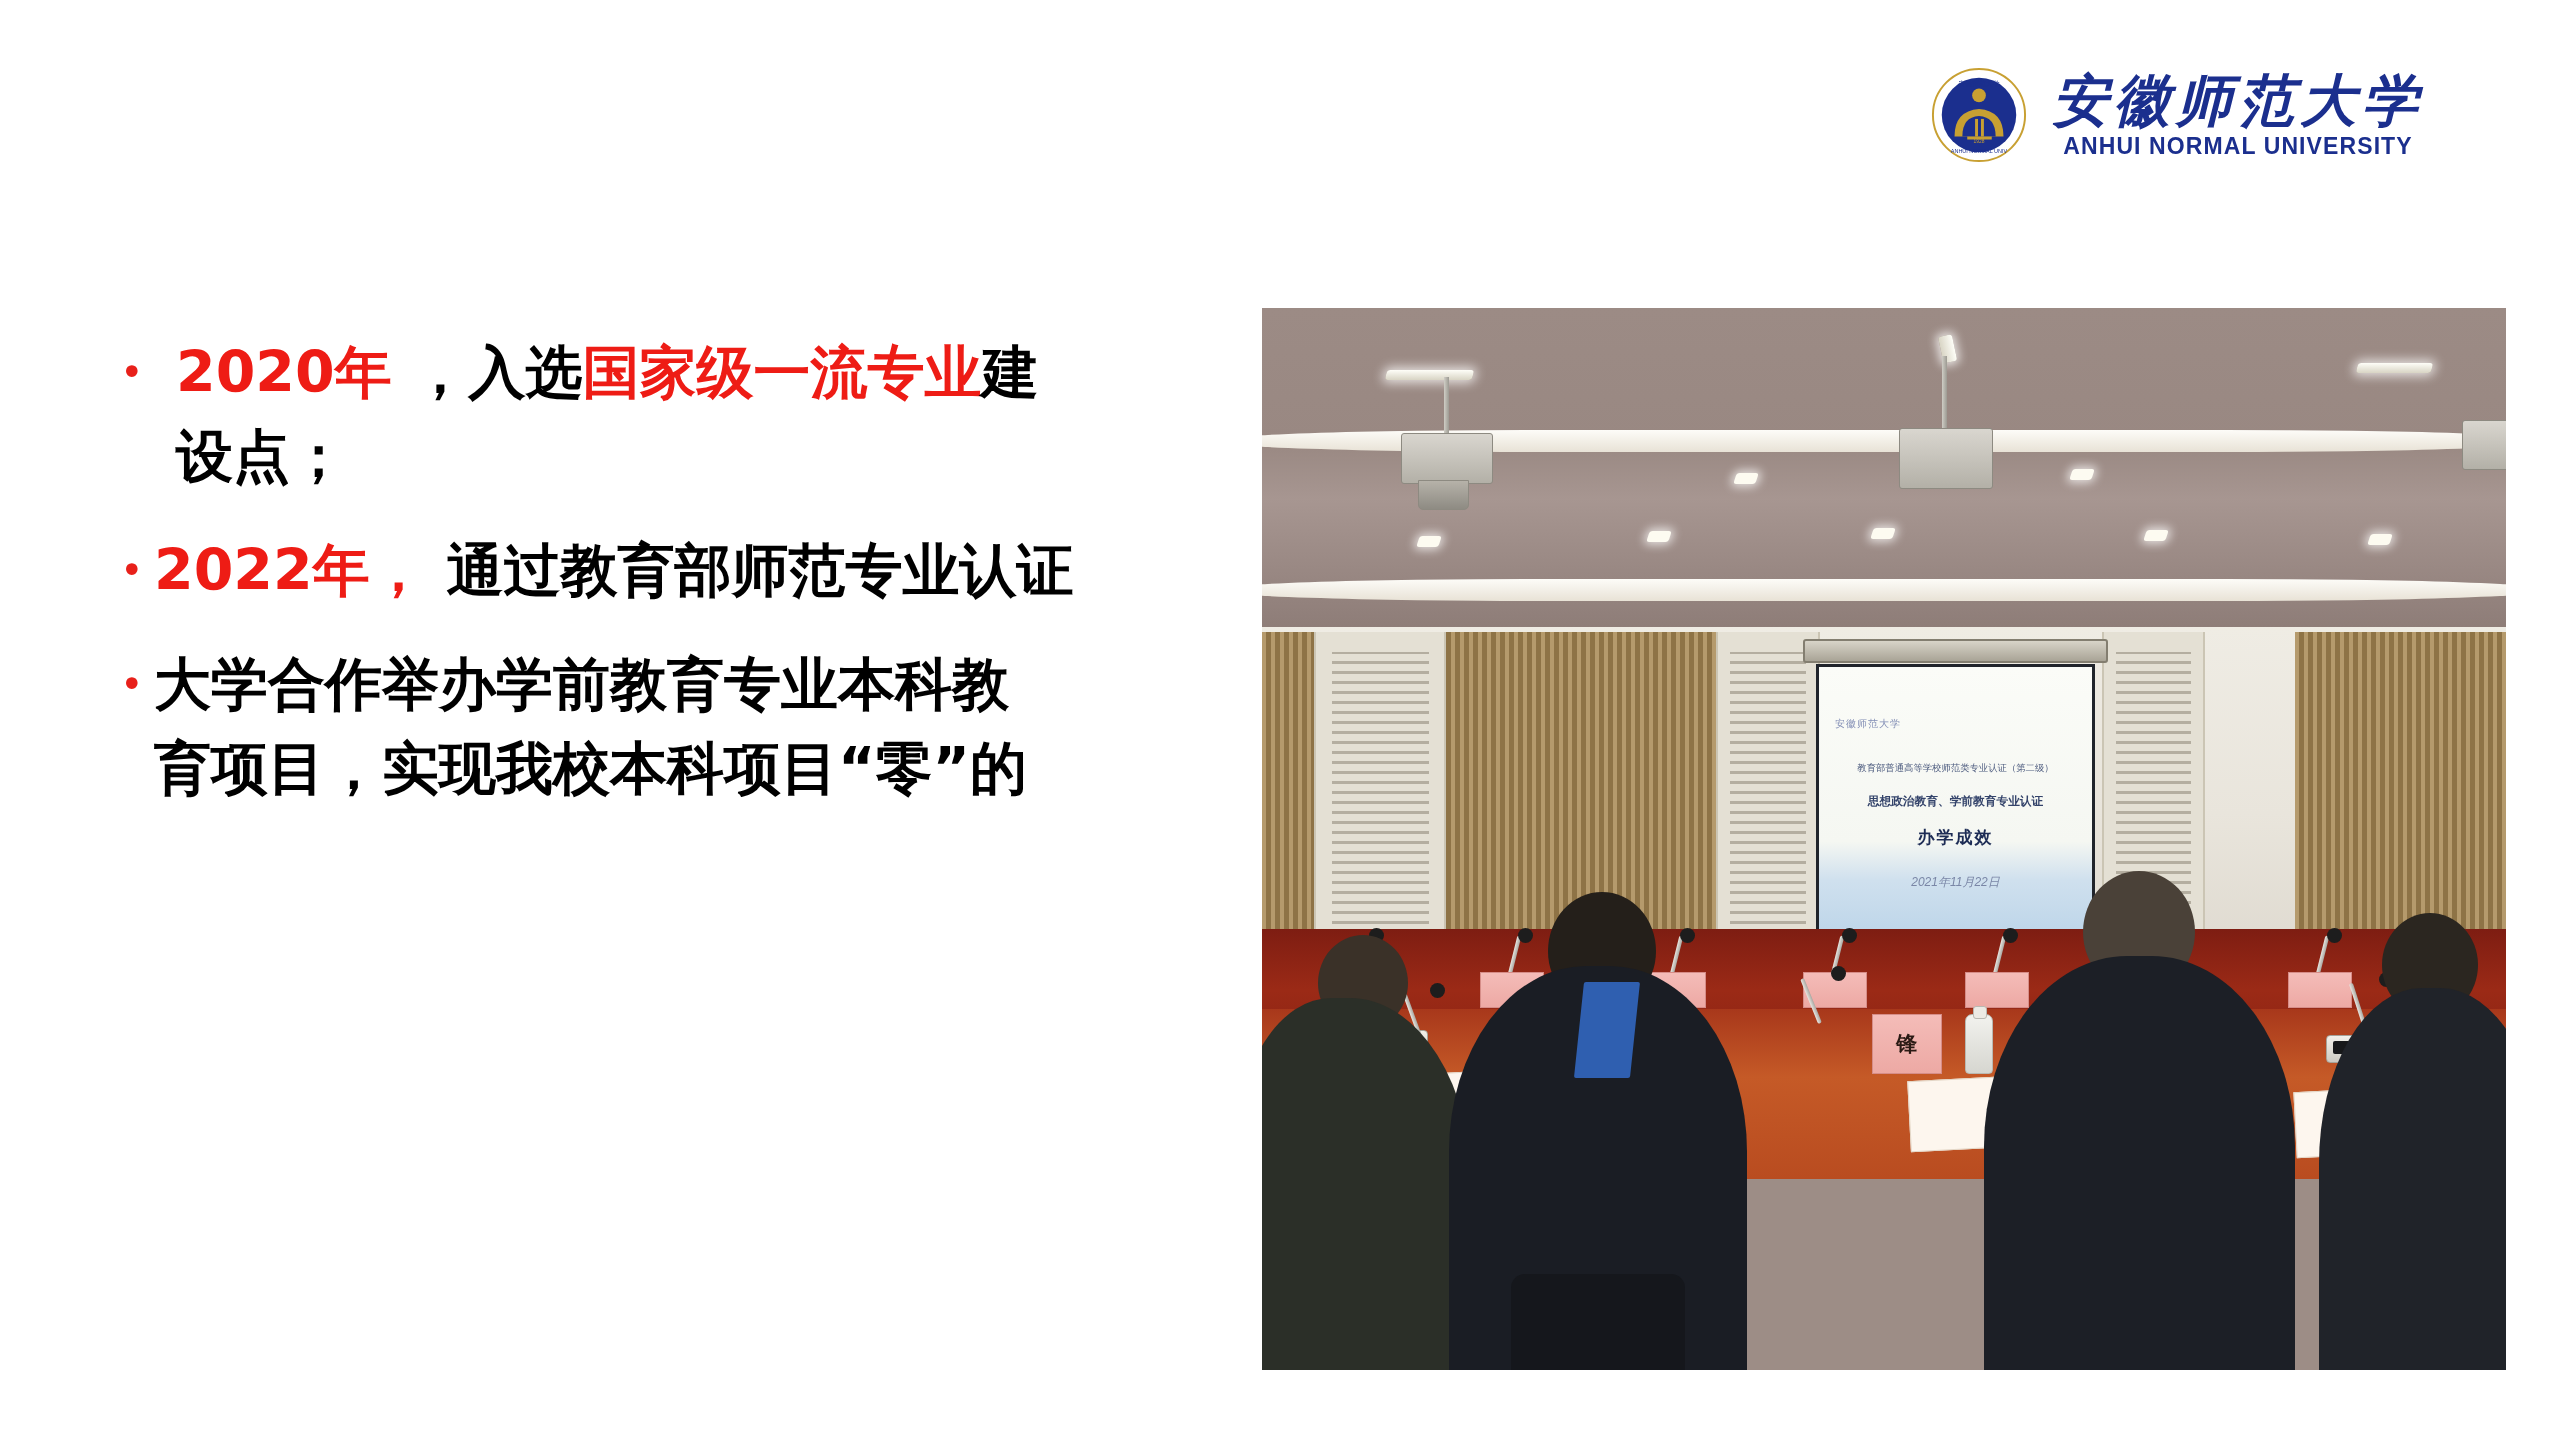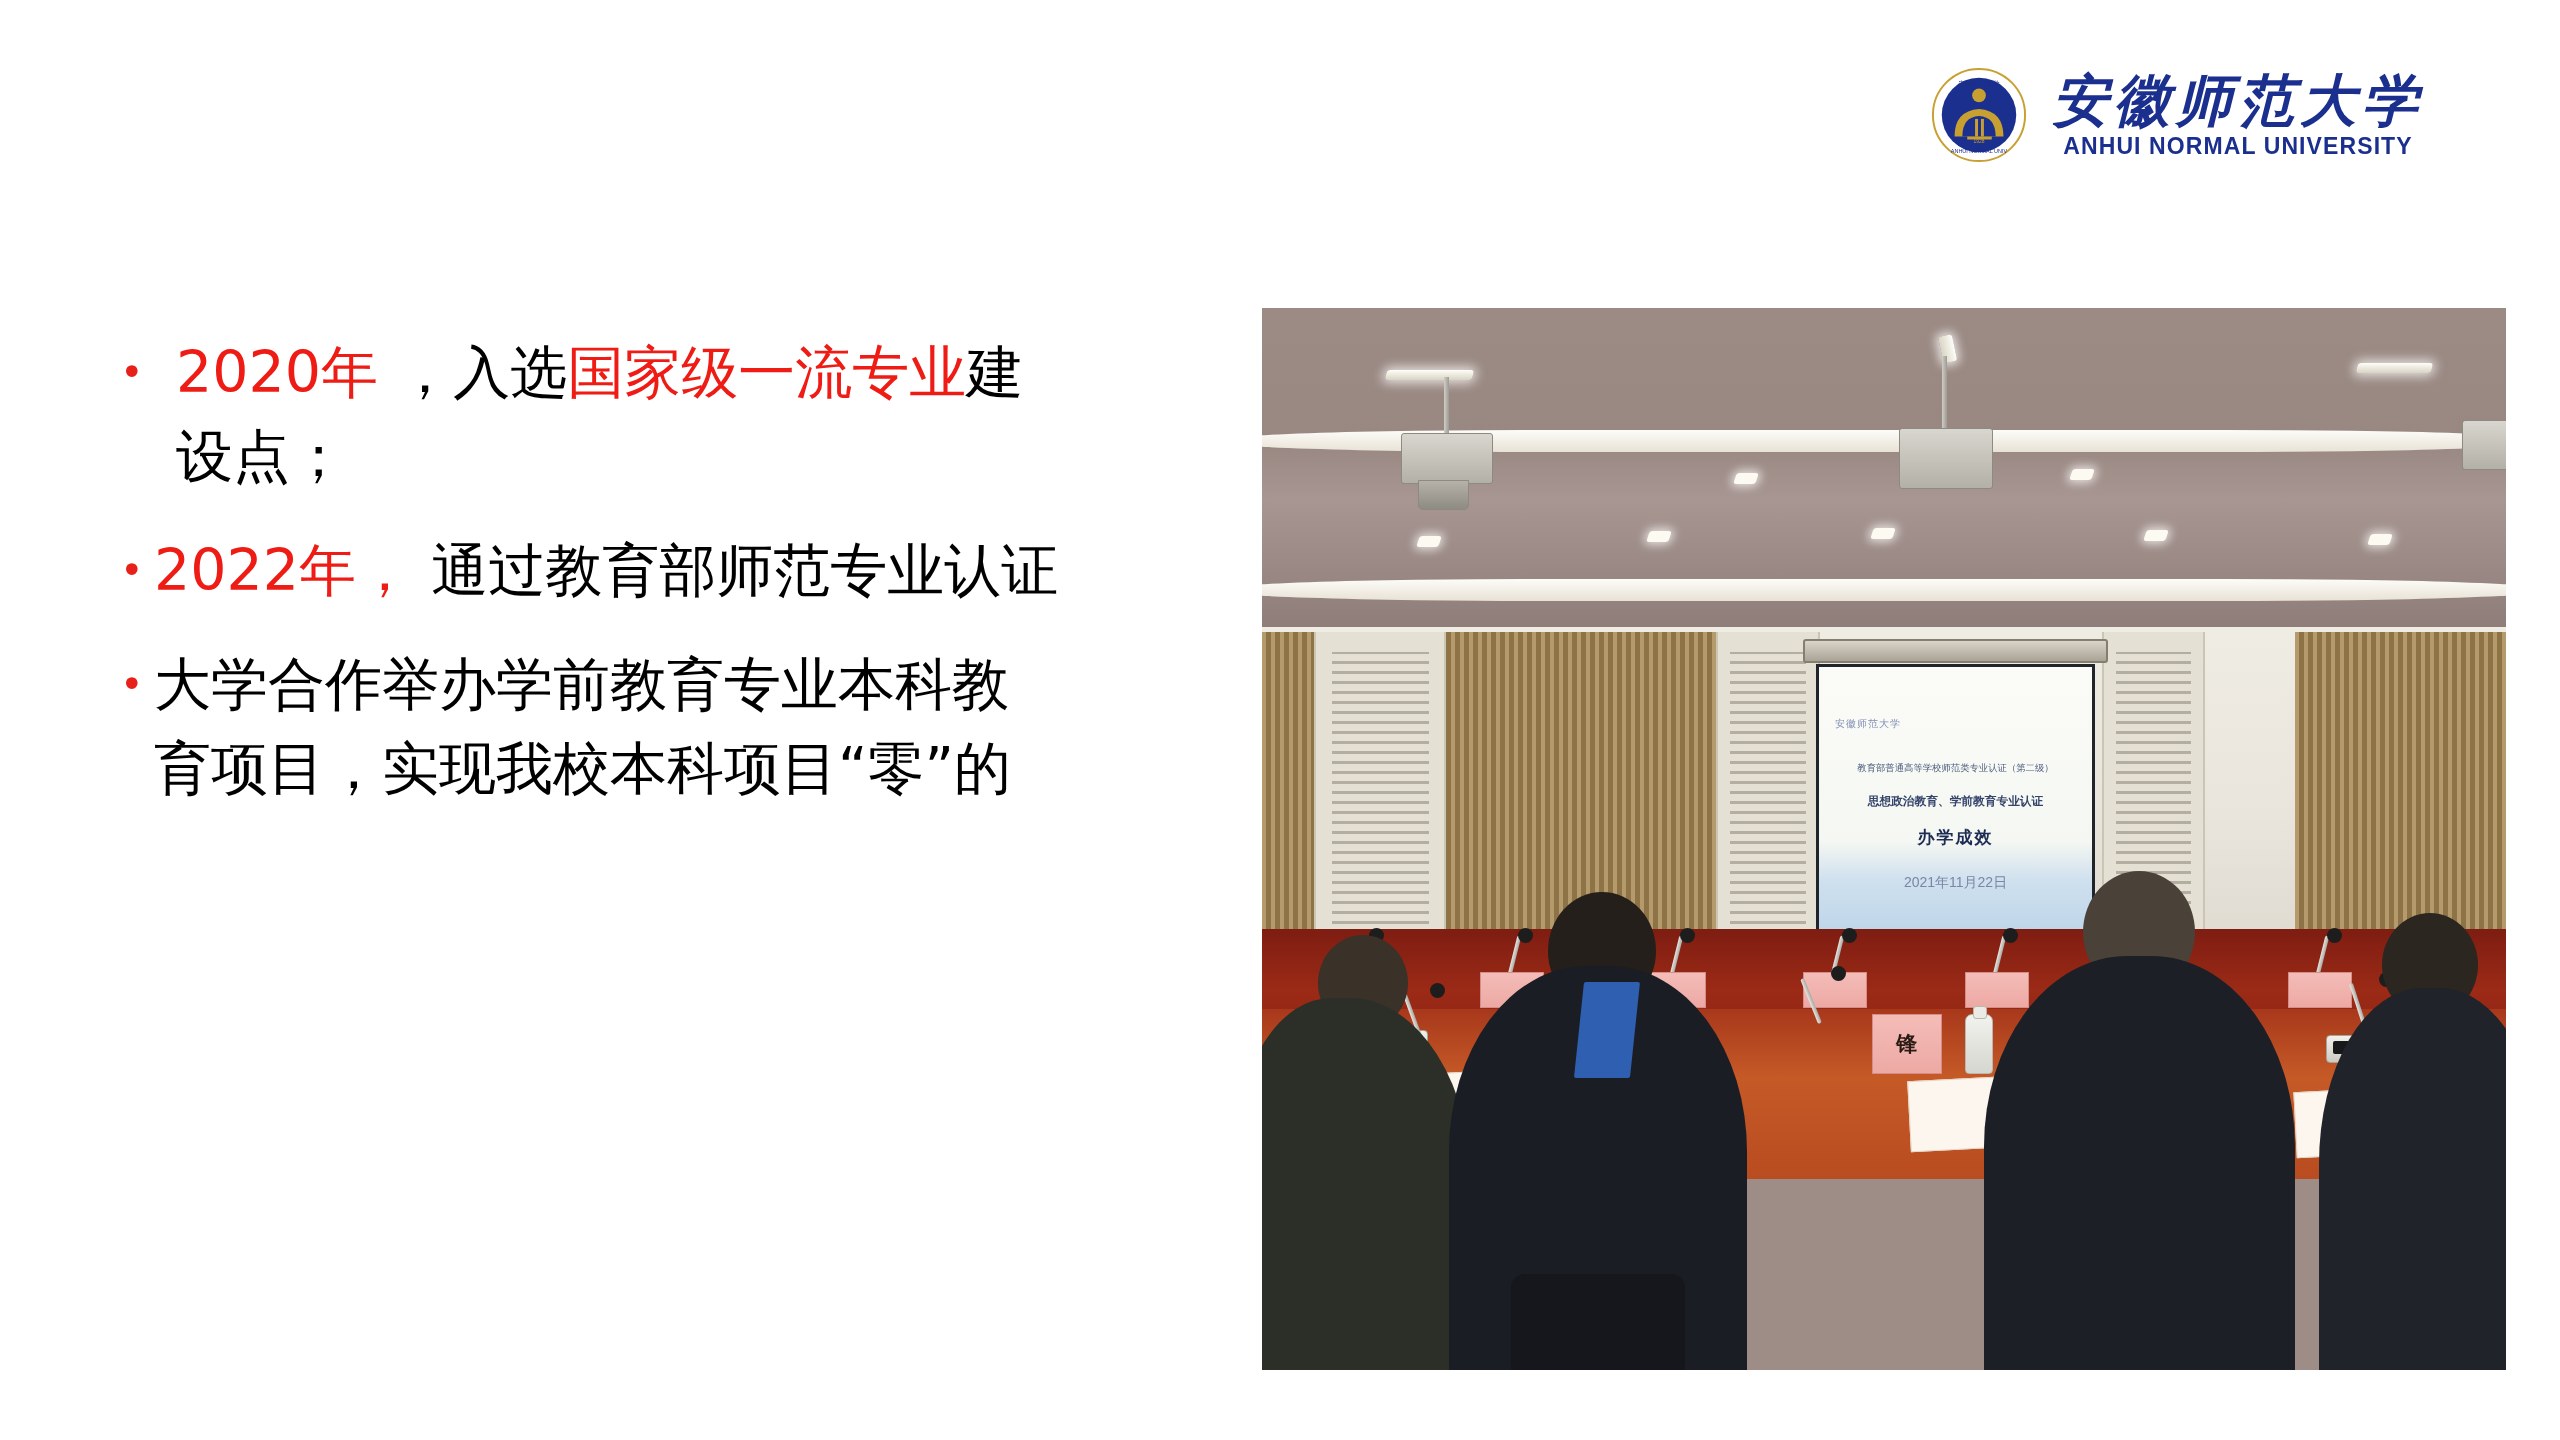--- a/index.html
+++ b/index.html
@@ -106,21 +106,21 @@
     color: #e8201a;
     font-size: 40px;
     line-height: 84px;
     width: 34px;
     text-align: left;
     font-family: "DejaVu Sans", sans-serif;
   }
   .bullet-body {
     font-family: "DejaVu Sans", "Liberation Sans", sans-serif;
     font-size: 57px;
-    font-weight: 400;
+    font-weight: 700;
     line-height: 84px;
     color: #000000;
     letter-spacing: 0px;
   }
   .bullet-1 .bullet-body { padding-left: 22px; }
   .red { color: #ee1c15; }
   .blk { color: #000000; }
 
   
   .photo {
@@ -177,21 +177,21 @@
     border: 2px solid #837e70; box-sizing: border-box; border-radius: 3px;
   }
   .scr-logo {
     align-self: flex-start; margin-left: 6%;
     font-size: 10px; color: #5c6ba0; letter-spacing: 1px; opacity: .75;
     font-family: "DejaVu Serif", serif;
   }
   .scr-l1 { font-size: 11px; color: #3a4a72; margin-top: 11%; text-align: center; opacity: .9; white-space: nowrap; transform: scale(.85); }
   .scr-l2 { font-size: 13px; color: #23345f; font-weight: 700; margin-top: 6%; text-align: center; opacity: .92; white-space: nowrap; transform: scale(.9); }
   .scr-l3 { font-size: 17px; color: #1d2c55; font-weight: 700; margin-top: 6%; letter-spacing: 2px; }
-  .scr-l4 { font-size: 14px; color: #7a86a6; margin-top: 9%; }
+  .scr-l4 { font-size: 12px; color: #7a86a6; margin-top: 9%; font-style: italic; }
   .ph-projector {
     position: absolute;
     background: linear-gradient(180deg,#d9d6cf,#b3b0a7);
     border: 1px solid #8d8a81;
     border-radius: 3px;
   }
   .ph-proj-stem {
     position: absolute; width: 5px;
     background: linear-gradient(90deg,#cfcdc5,#9c9a92);
   }

